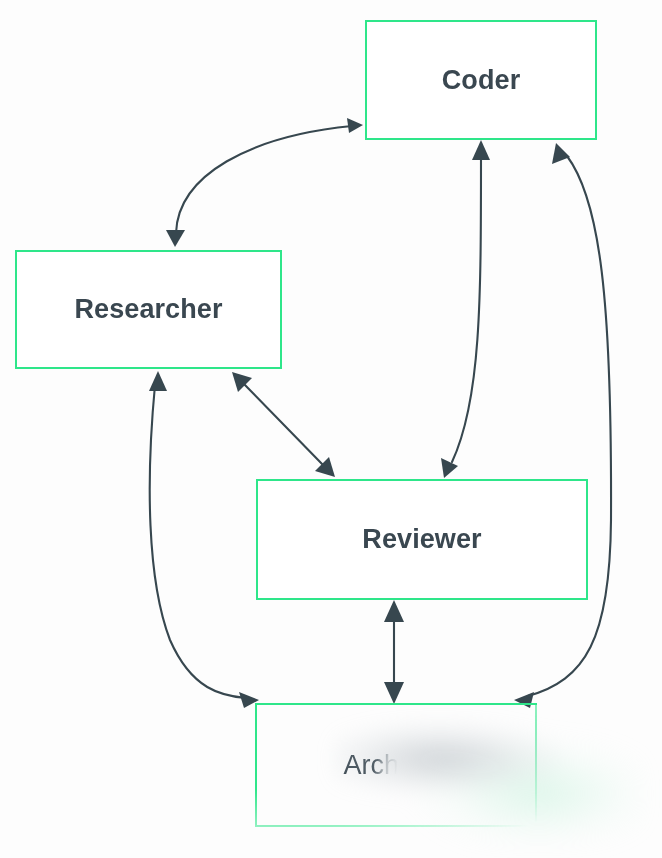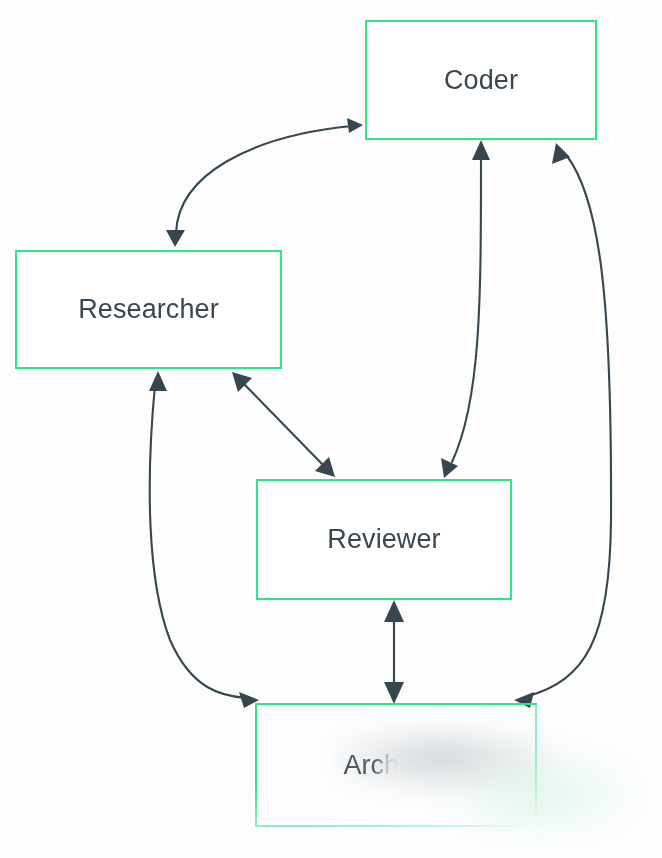--- a/index.html
+++ b/index.html
@@ -31,29 +31,29 @@
     background: #ffffff;
     border: 2px solid #2ee68a;
     display: flex;
     align-items: center;
     justify-content: center;
     z-index: 3;
   }
   .node-label {
     font-family: "Liberation Sans", sans-serif;
     font-size: 27px;
-    font-weight: 400;
+    font-weight: 700;
     color: #3a4750;
     letter-spacing: 0.1px;
     white-space: nowrap;
   }
   
   #node-coder      { left: 365px; top: 20px;  width: 232px; height: 120px; }
   #node-researcher { left: 15px;  top: 250px; width: 267px; height: 119px; }
-  #node-reviewer   { left: 256px; top: 479px; width: 256px; height: 121px; }
+  #node-reviewer   { left: 256px; top: 479px; width: 332px; height: 121px; }
   #node-architect  { left: 255px; top: 703px; width: 282px; height: 124px;
                      border: none; background: transparent; }
 
   
   .arch-frame {
     position: absolute;
     inset: 0;
     border: 2px solid #2ee68a;
     box-sizing: border-box;
     -webkit-mask-image:

